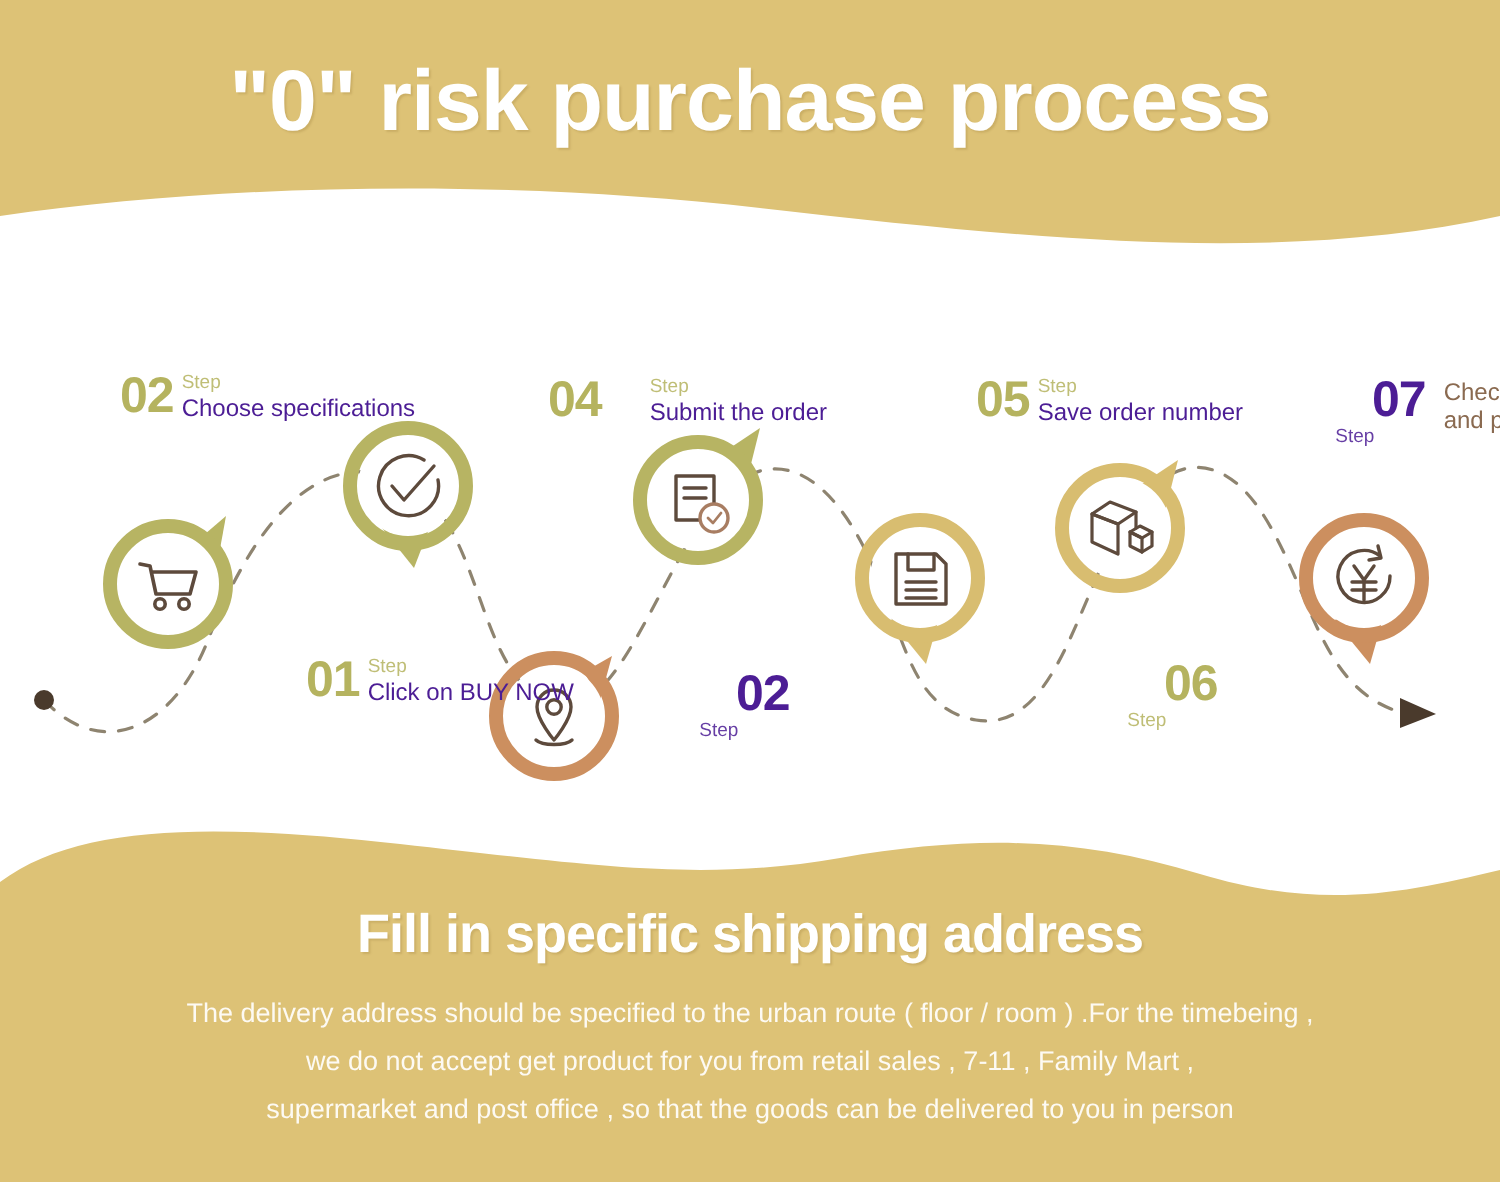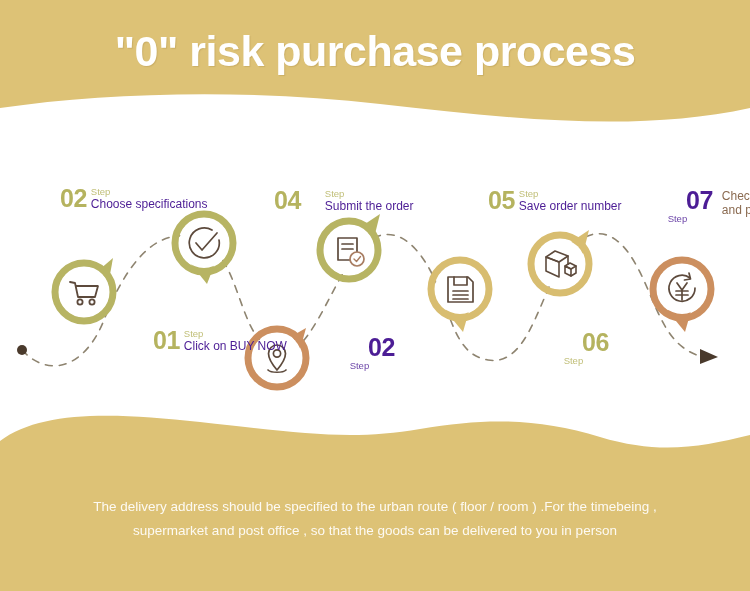--- a/index.html
+++ b/index.html
@@ -67,22 +67,24 @@
       <path d="M0,0 L750,0 L750,108 C640,132 520,120 380,104 C250,89 110,92 0,108 Z" fill="#ddc276"></path>
     </svg>
   </div>
   <div class="title" id="main-title">"0" risk purchase process</div>
 
   <div class="band" id="bottom-band">
     <svg viewBox="0 0 750 196" preserveAspectRatio="none" aria-hidden="true">
       <path d="M0,46 C40,16 110,17 200,27 C300,38 350,46 420,34 C490,22 540,24 600,42 C660,60 700,52 750,40 L750,196 L0,196 Z" fill="#ddc276"></path>
     </svg>
   </div>
+  <div class="title" id="footer-title">Fill in specific shipping address</div>
   <div id="footer-lines">
     <div>The delivery address should be specified to the urban route ( floor / room ) .For the timebeing ,</div>
+    <div>we do not accept get product for you from retail sales , 7-11 , Family Mart ,</div>
     <div>supermarket and post office , so that the goods can be delivered to you in person</div>
   </div>
 
   <div id="flow">
 
     <svg id="flow-svg" viewBox="0 0 750 275" preserveAspectRatio="none" aria-hidden="true">
       <path d="M22,220 C50,250 86,236 104,190
                C126,134 156,96 196,108
                C240,122 236,196 268,218
                C300,240 318,186 346,138

